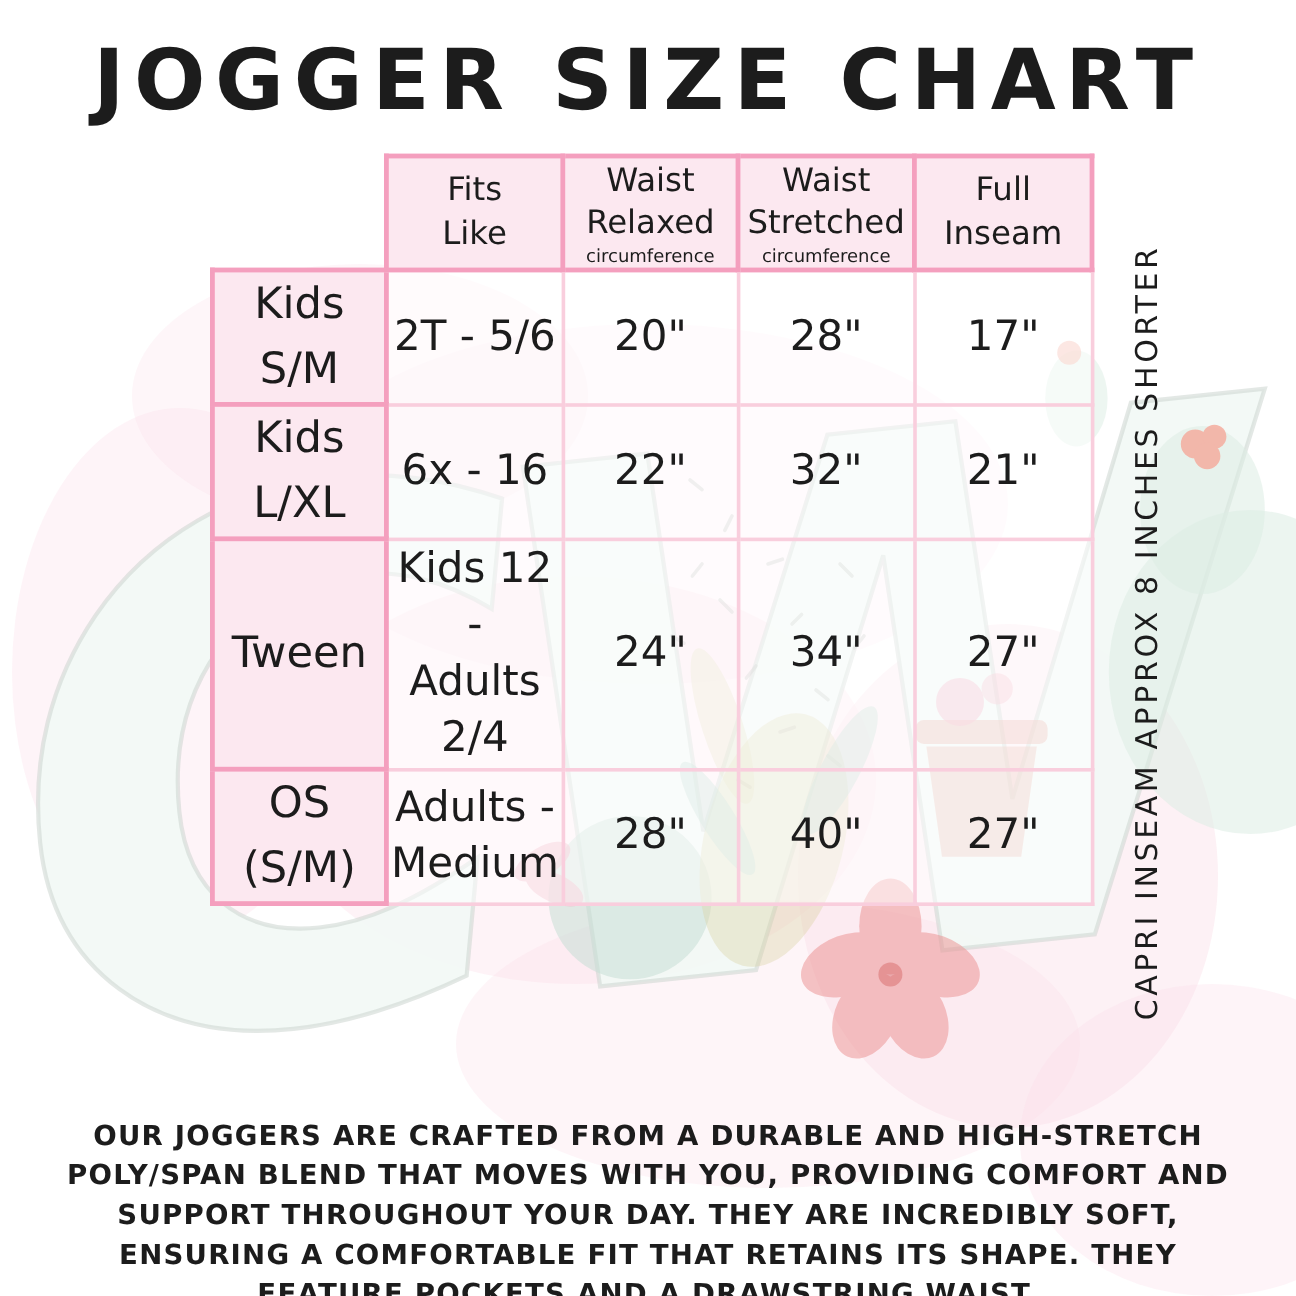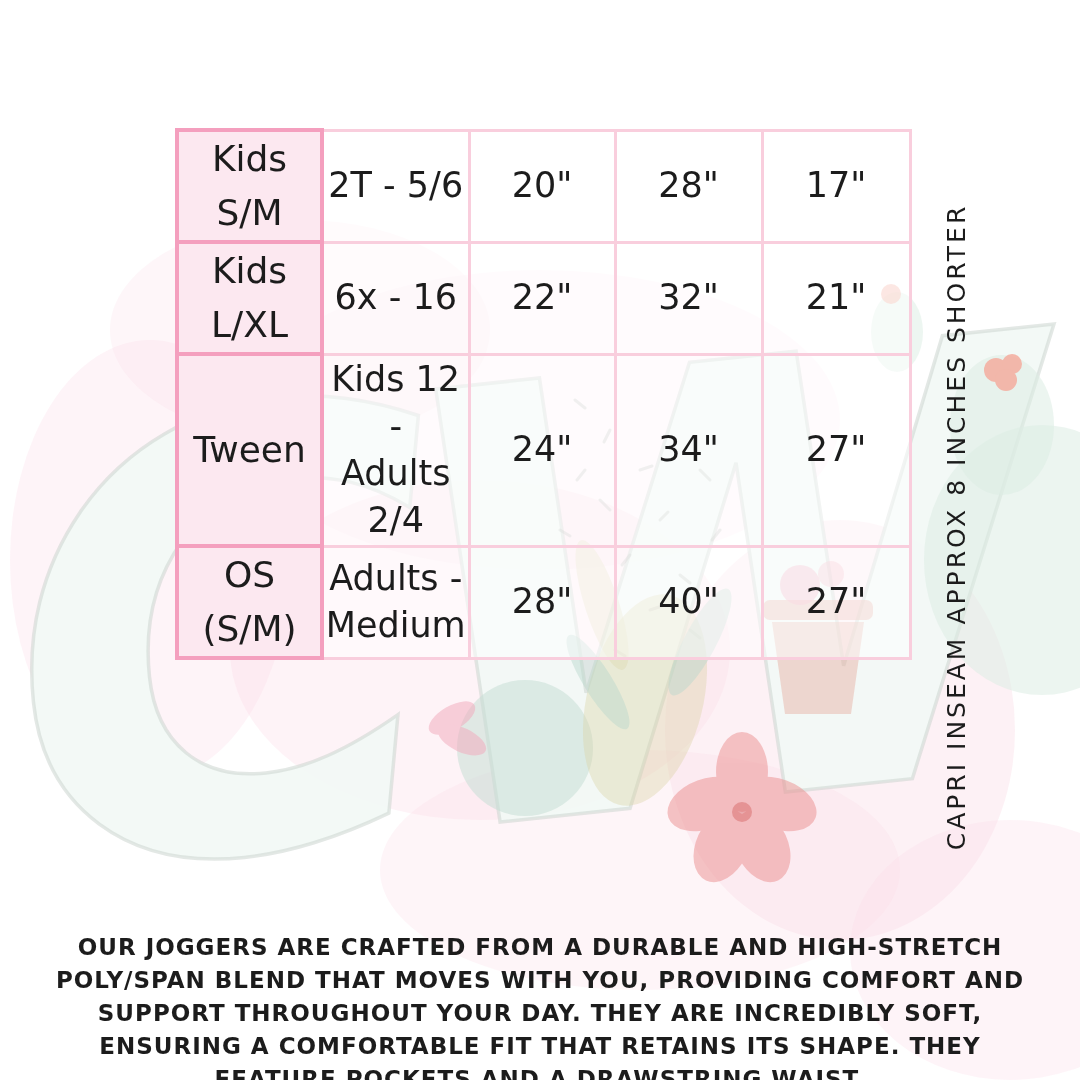--- a/index.html
+++ b/index.html
@@ -118,30 +118,54 @@
         <ellipse cx="742" cy="772" rx="26" ry="40"></ellipse>
         <ellipse cx="706" cy="804" rx="40" ry="25" transform="rotate(-20 706 804)"></ellipse>
         <ellipse cx="778" cy="804" rx="40" ry="25" transform="rotate(20 778 804)"></ellipse>
         <ellipse cx="722" cy="846" rx="26" ry="38" transform="rotate(25 722 846)"></ellipse>
         <ellipse cx="762" cy="846" rx="26" ry="38" transform="rotate(-25 762 846)"></ellipse>
       </g>
       <circle cx="742" cy="812" r="10" fill="#d86a6a" opacity="0.5"></circle>
     </g>
   </svg>
 
+  <h1 class="title">JOGGER SIZE CHART</h1>
 
   <table class="size-table">
     <colgroup>
       <col style="width:145px">
         <col style="width:147px">
         <col style="width:146px">
         <col style="width:147px">
         <col style="width:148px">
     </colgroup>
     <tbody>
+      <tr class="head-row">
+        <td class="corner"></td>
+        <th class="hcell">
+          <span class="h-main">Fits
+Like</span>
+          <span class="h-sub"></span>
+        </th>
+        <th class="hcell">
+          <span class="h-main">Waist
+Relaxed</span>
+          <span class="h-sub">circumference</span>
+        </th>
+        <th class="hcell">
+          <span class="h-main">Waist
+Stretched</span>
+          <span class="h-sub">circumference</span>
+        </th>
+        <th class="hcell">
+          <span class="h-main">Full
+Inseam</span>
+          <span class="h-sub"></span>
+        </th>
+      </tr>
 
       <tr class="data-row">
         <th class="lcell">Kids
 S/M</th>
         <td class="dcell">2T - 5/6</td>
         <td class="dcell">20"</td>
         <td class="dcell">28"</td>
         <td class="dcell">17"</td>
       </tr>
       <tr class="data-row">

